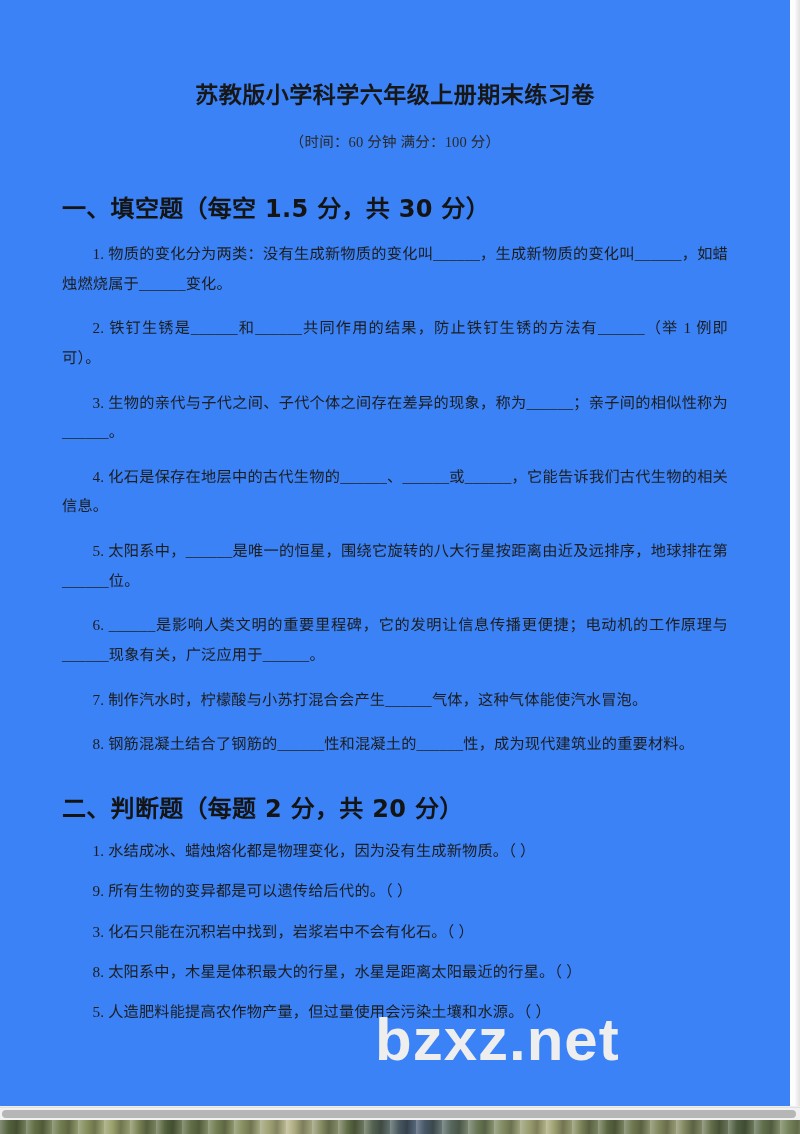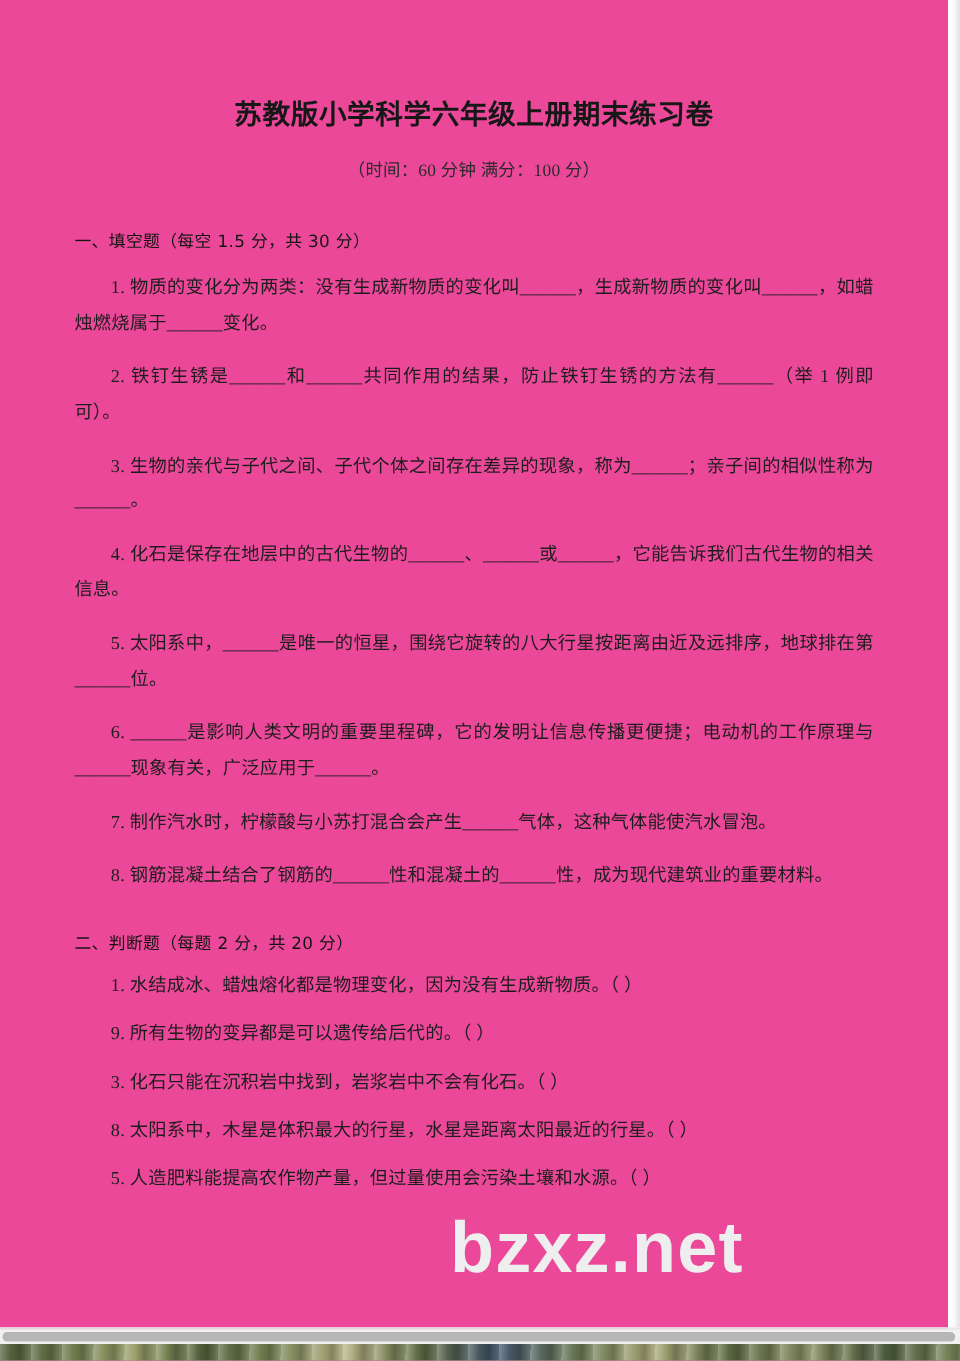--- a/index.html
+++ b/index.html
@@ -6,21 +6,21 @@
   html, body {
     margin: 0;
     padding: 0;
     background: #ffffff;
   }
 
   .page {
     position: relative;
     width: 800px;
     height: 1134px;
-    background: #ec4899;
+    background: #3b82f6;
     overflow: hidden;
     font-family: "Liberation Serif", "DejaVu Serif", serif;
     color: #1b1b1b;
     box-sizing: border-box;
   }
 
   
   .page-edge-right {
     position: absolute;
     top: 0;
@@ -66,22 +66,22 @@
     text-align: center;
     font-size: 14.5px;
     color: #2a2a2a;
     letter-spacing: 0.2px;
   }
 
   .section-heading {
     margin: 0;
     padding-top: 34px;
     font-family: "DejaVu Sans", "Liberation Sans", sans-serif;
-    font-weight: normal;
-    font-size: 14px;
+    font-weight: bold;
+    font-size: 24px;
     color: #141414;
     letter-spacing: 0.3px;
   }
 
   .section-heading.tight {
     padding-top: 30px;
   }
 
   .q-list {
     margin: 0;

